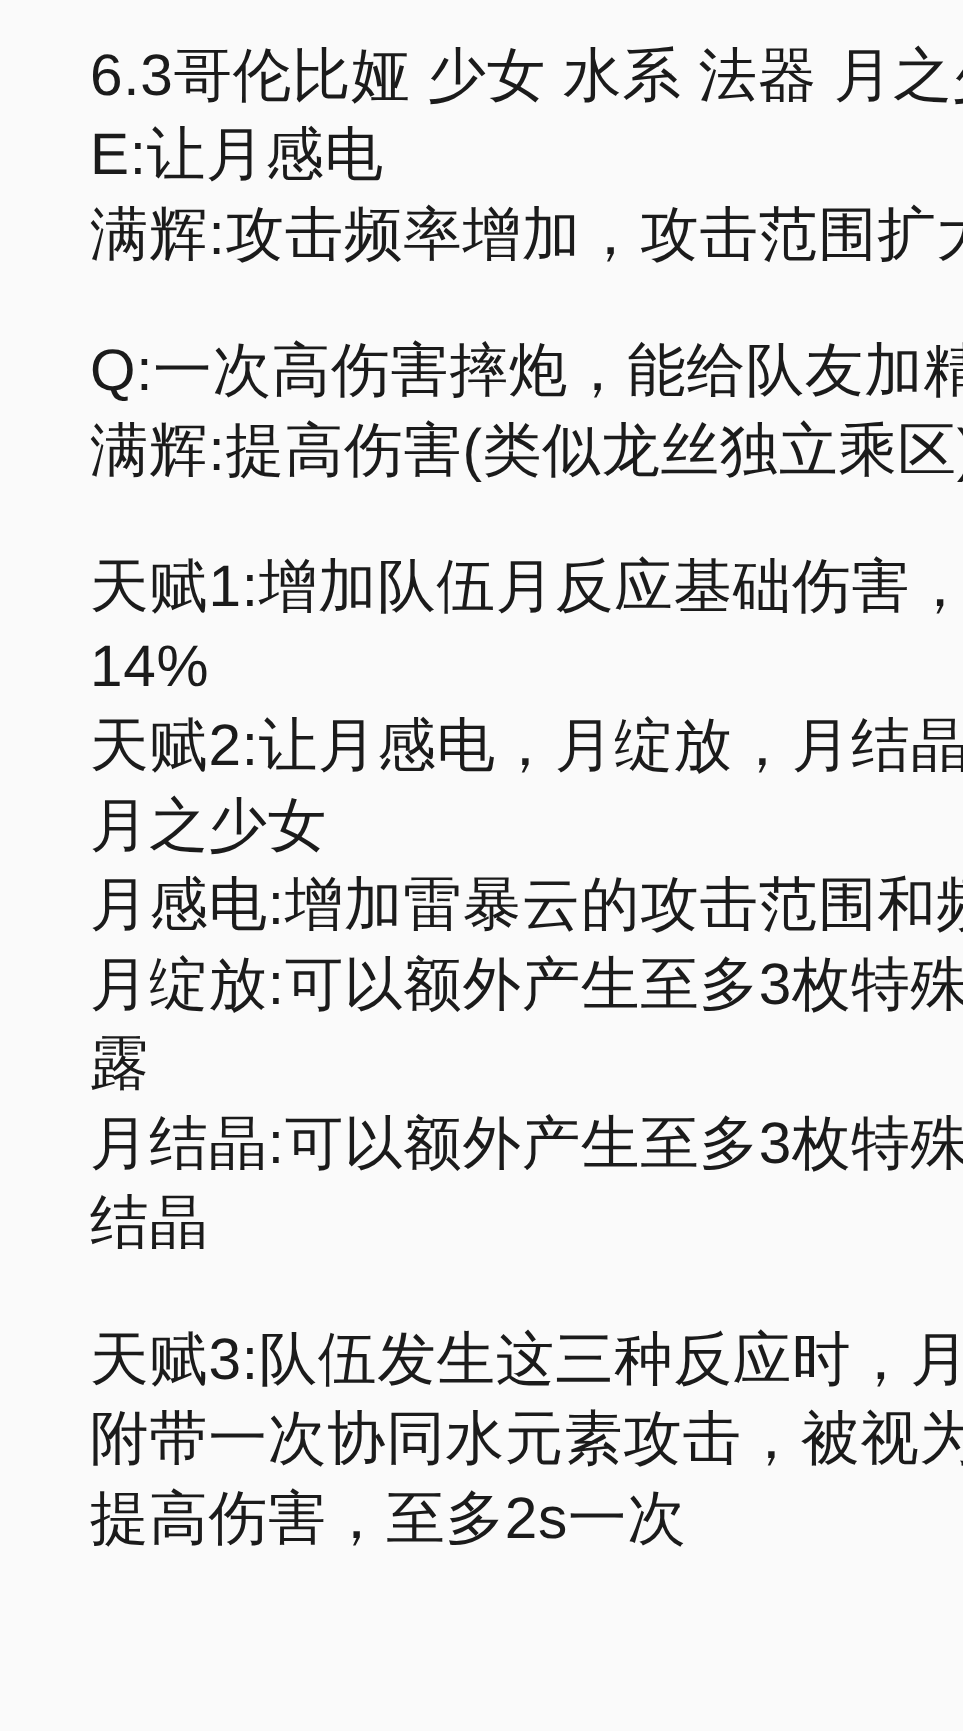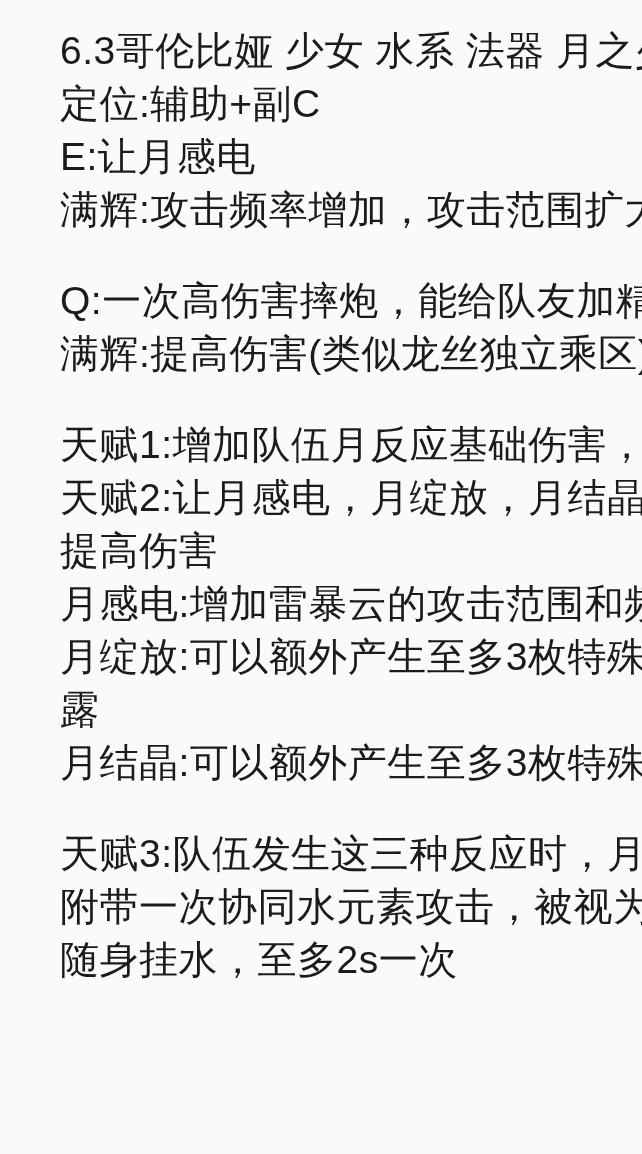--- a/index.html
+++ b/index.html
@@ -34,39 +34,40 @@
     white-space: nowrap;
   }
 </style>
 </head>
 <body>
 
 <div class="page">
 
   <div class="para">
     <div class="line">6.3哥伦比娅 少女 水系 法器 月之少女</div>
-    <div class="line">定位:辅助+副C</div>
     <div class="line">E:让月感电</div>
     <div class="line">满辉:攻击频率增加，攻击范围扩大</div>
   </div>
 
   <div class="para">
     <div class="line">Q:一次高伤害摔炮，能给队友加精通</div>
     <div class="line">满辉:提高伤害(类似龙丝独立乘区)，</div>
   </div>
 
   <div class="para">
     <div class="line">天赋1:增加队伍月反应基础伤害，最多</div>
+    <div class="line">14%</div>
     <div class="line">天赋2:让月感电，月绽放，月结晶产</div>
-    <div class="line">提高伤害</div>
+    <div class="line">月之少女</div>
     <div class="line">月感电:增加雷暴云的攻击范围和频率</div>
     <div class="line">月绽放:可以额外产生至多3枚特殊草</div>
     <div class="line">露</div>
     <div class="line">月结晶:可以额外产生至多3枚特殊月</div>
+    <div class="line">结晶</div>
   </div>
 
   <div class="para">
     <div class="line">天赋3:队伍发生这三种反应时，月灵</div>
     <div class="line">附带一次协同水元素攻击，被视为月</div>
-    <div class="line">随身挂水，至多2s一次</div>
+    <div class="line">提高伤害，至多2s一次</div>
   </div>
 
 </div>
 
 </body></html>

